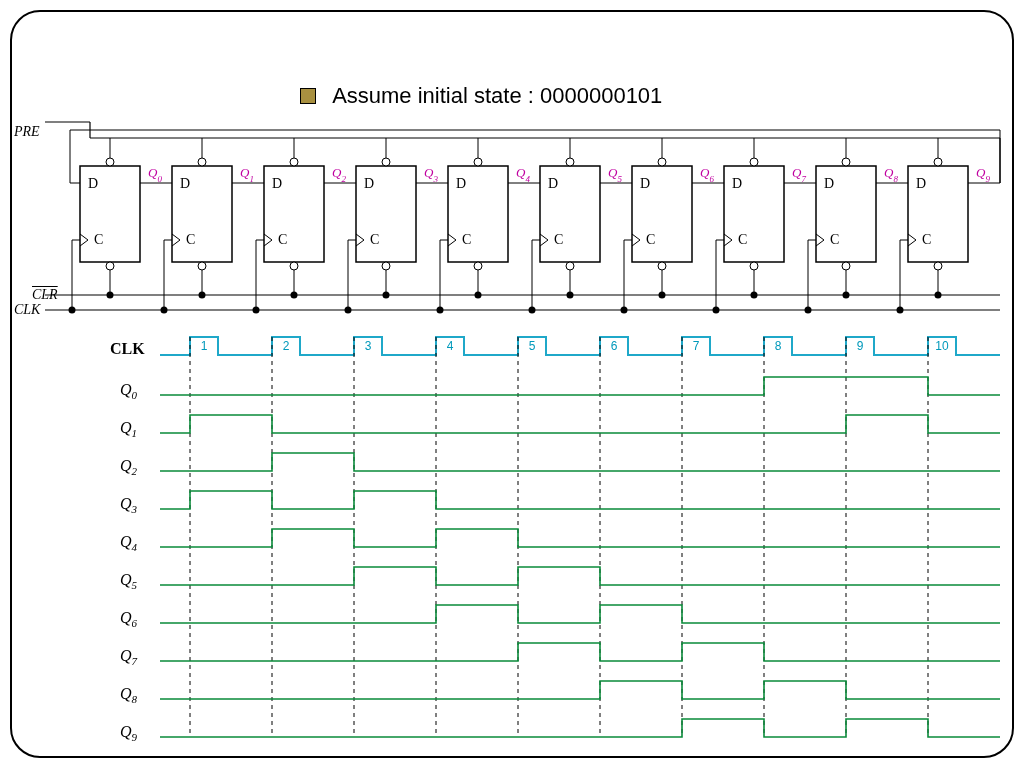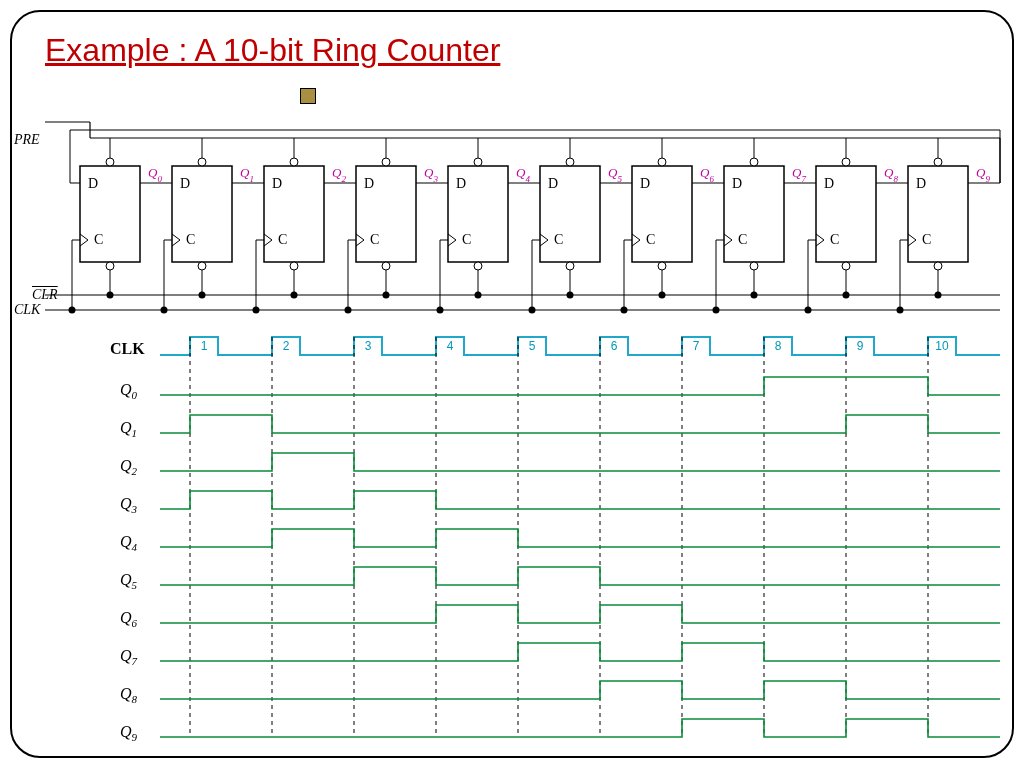--- a/index.html
+++ b/index.html
@@ -17,27 +17,27 @@
   .qlabel-schem { font:italic 13px "Times New Roman",serif; fill:#c000a0; }
   .dc-lbl { font:14px "Times New Roman",serif; }
   .overline { text-decoration: overline; margin-left: 18px; }
 </style>
 </head>
 <body>
 
 <div class="page">
   <div class="frame"></div>
 
-  <div class="title">Example : A 10-bit Ring Counter</div>
 
   <div class="bullet-row">
     <span class="bullet-sq"></span>
+    <span class="subtitle">Assume initial state : 0000000101</span>
   </div>
 
-  <div class="schematic-lbl" style="left:14px; top:132px;">PRE</div>
+  <div class="schematic-lbl" style="left:14px; top:124px;">PRE</div>
   <div class="schematic-lbl overline" style="left:14px; top:287px;">CLR</div>
   <div class="schematic-lbl" style="left:14px; top:302px;">CLK</div>
 
   <svg width="1024" height="205" style="position:absolute; left:0; top:118px;">
 
     <line x1="45" y1="4" x2="90" y2="4" stroke="#000" stroke-width="1.2"></line>
     <line x1="90" y1="4" x2="90" y2="20" stroke="#000" stroke-width="1.2"></line>
     <line x1="90" y1="20" x2="1000" y2="20" stroke="#000" stroke-width="1.2"></line>
 
     <line x1="1000" y1="20" x2="1000" y2="65" stroke="#000" stroke-width="1.2"></line>

